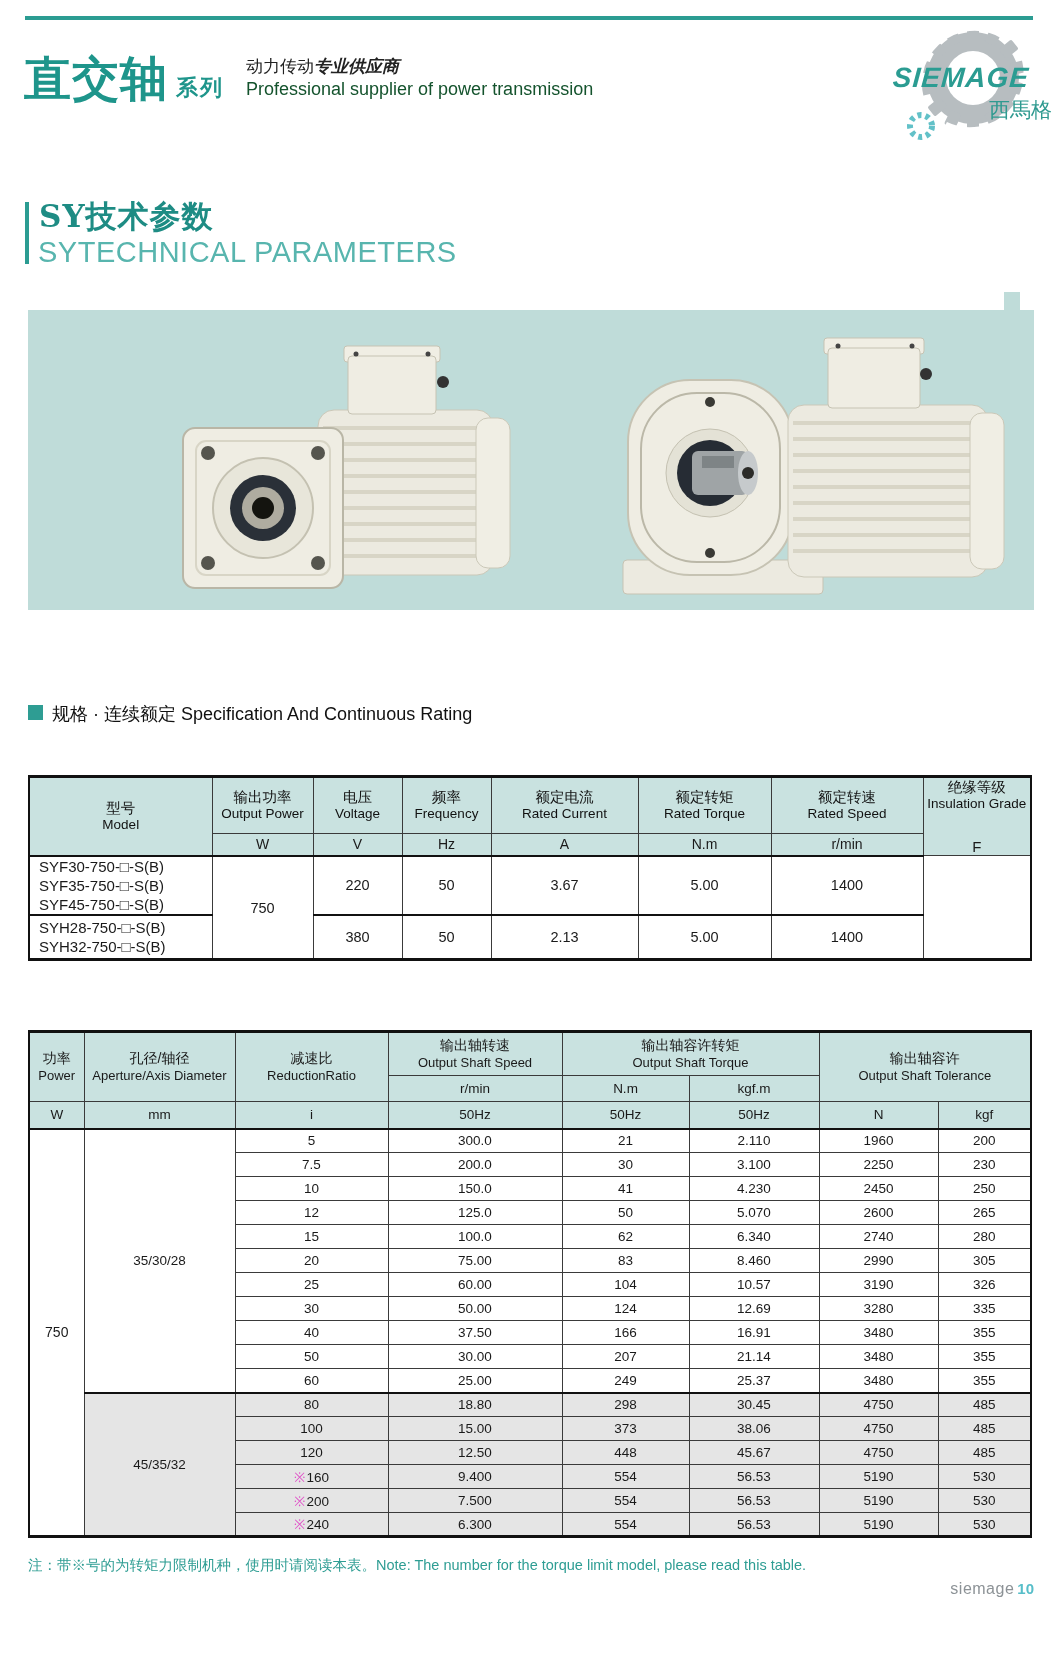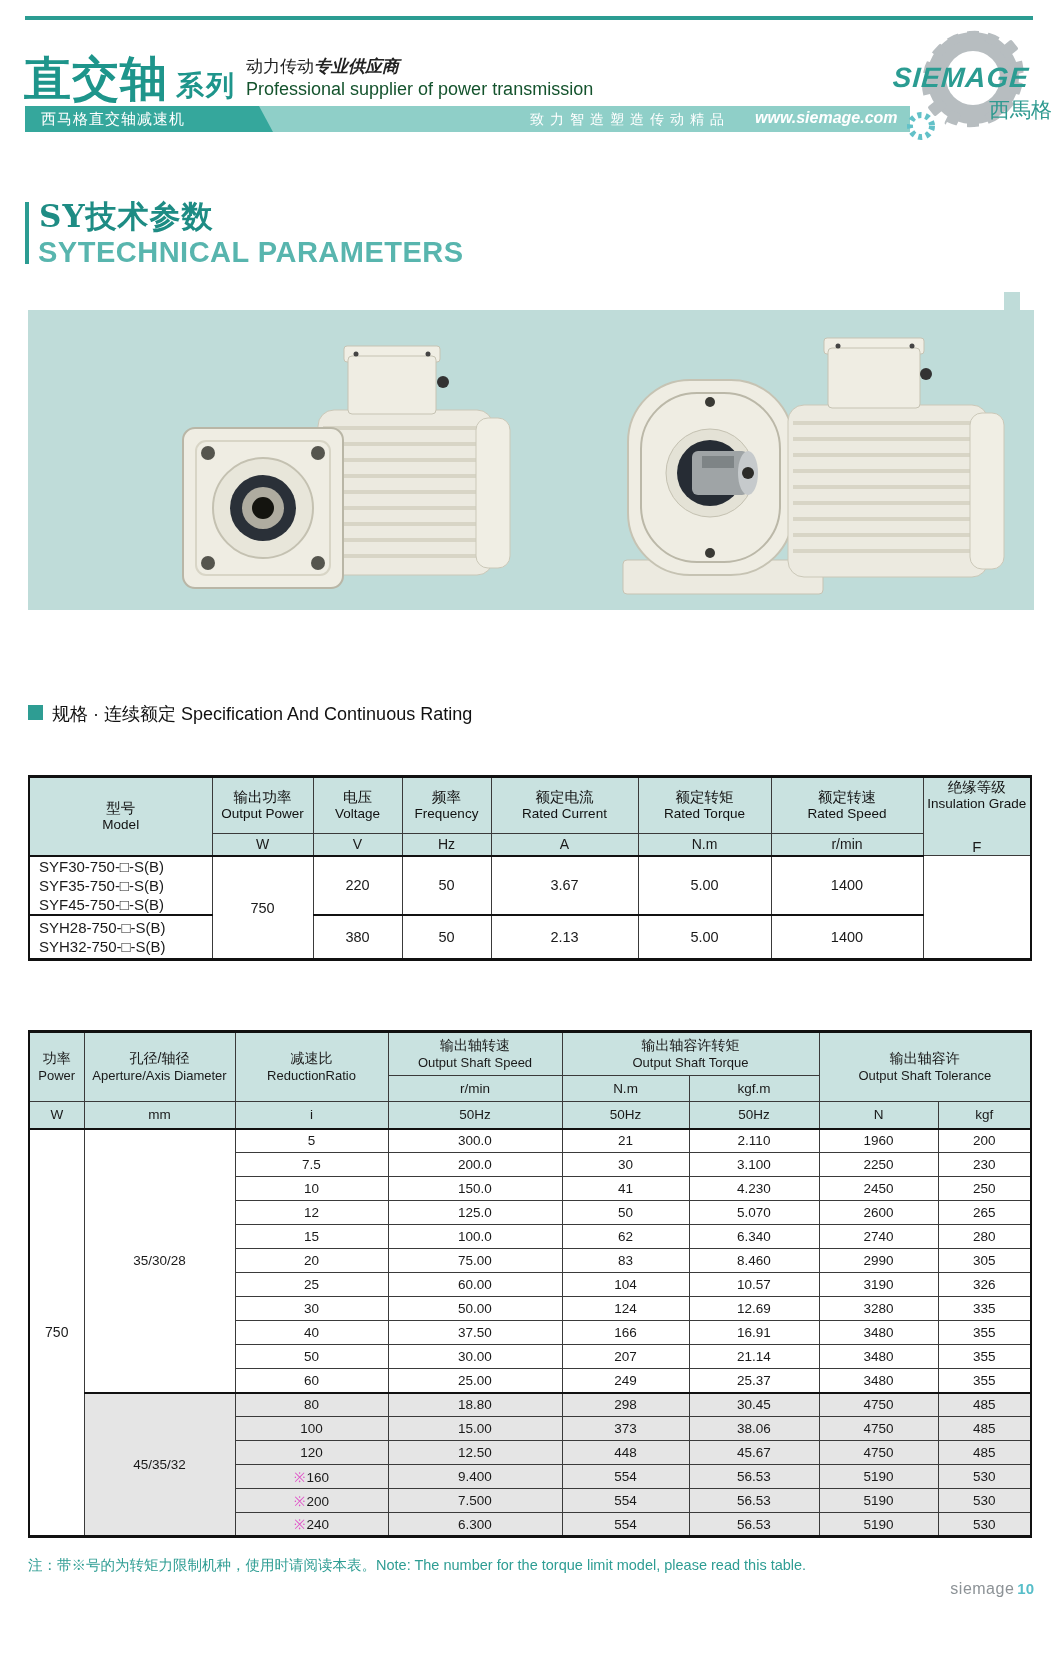--- a/index.html
+++ b/index.html
@@ -3,21 +3,21 @@
 <meta charset="utf-8">
 <style>
   * { margin:0; padding:0; box-sizing:border-box; }
   html,body { background:#ffffff; }
   body { font-family:"Liberation Sans", sans-serif; color:#1a1a1a; }
   .page { position:relative; width:1058px; height:1679px; background:#fff; overflow:hidden; }
 
   
   .top-rule { position:absolute; left:25px; top:16px; width:1008px; height:4px; background:#2B9C92; }
   .series-title { position:absolute; left:24px; top:48px; color:#1E958B; font-weight:900; font-size:47px; letter-spacing:1px; }
-  .series-suffix { font-size:28px; font-weight:700; letter-spacing:2px; margin-left:8px; }
+  .series-suffix { font-size:22px; font-weight:700; letter-spacing:2px; margin-left:8px; }
   .supplier-cn { position:absolute; left:246px; top:55px; font-size:17px; color:#222; }
   .supplier-cn b { font-weight:700;font-style:italic; }
   .supplier-en { position:absolute; left:246px; top:79px; font-size:18px; color:#14532d; }
 
   .banner { position:absolute; left:25px; top:106px; width:885px; height:26px; background:#8FCFC8; }
   .banner-left { position:absolute; left:0; top:0; width:248px; height:26px; background:#35A79C;
                  clip-path:polygon(0 0, 234px 0, 248px 100%, 0 100%); }
   .banner-left span { position:absolute; left:16px; top:4px; color:#fff; font-size:15px; letter-spacing:1px; }
   .banner-slogan { position:absolute; left:505px; top:5px; color:#fff; font-size:14px; letter-spacing:6px; }
   .banner-url { position:absolute; left:730px; top:3px; color:#fff; font-size:16px; font-weight:700; font-style:italic; }
@@ -26,21 +26,21 @@
   .logo svg { position:absolute; left:12px; top:0; }
   .logo-name { position:absolute; left:0px; top:40px; font-size:28px; font-weight:900; font-style:italic;
                color:#2B9C92; letter-spacing:1px; transform:skewX(-4deg); white-space:nowrap; }
   .logo-cn { position:absolute; left:96px; top:74px; font-size:21px; color:#2F9A90; white-space:nowrap; }
 
   
   .title-block { position:absolute; left:25px; top:196px; }
   .title-bar { position:absolute; left:0; top:6px; width:4px; height:62px; background:#2B9C92; }
   .title-cn { position:absolute; left:14px; top:0; font-family:"DejaVu Serif", serif; font-weight:700;
               font-size:31px; color:#1E8C84; letter-spacing:1px; white-space:nowrap; }
-  .title-en { position:absolute; left:13px; top:40px; font-size:29px; font-weight:700; color:#58B5AE;
+  .title-en { position:absolute; left:13px; top:40px; font-size:29px; font-weight:400; color:#58B5AE;
               letter-spacing:0.5px; white-space:nowrap; }
 
   
   .product-panel { position:absolute; left:28px; top:310px; width:1006px; height:300px; background:#BFDCD9; }
   .panel-tab { position:absolute; right:14px; top:-18px; width:16px; height:18px; background:#BFDCD9; }
 
   
   .spec-heading { position:absolute; left:28px; top:702px; height:24px; }
   .spec-bullet { position:absolute; left:0; top:3px; width:15px; height:15px; background:#2E9D93; }
   .spec-heading-text { position:absolute; left:24px; top:0; font-size:18px; font-weight:400; color:#111; white-space:nowrap; }
@@ -94,27 +94,20 @@
 
   <div class="series-title">
     <span>直交轴</span><span class="series-suffix">系列</span>
   </div>
 
   <div class="supplier-cn">
     <span>动力传动</span><b>专业供应商</b>
   </div>
   <div class="supplier-en">Professional supplier of power transmission</div>
 
-  <div class="banner">
-    <div class="banner-left">
-      <span>西马格直交轴减速机</span>
-    </div>
-    <div class="banner-slogan">致力智造塑造传动精品</div>
-    <div class="banner-url">www.siemage.com</div>
-  </div>
 
   <div class="logo">
     <svg width="140" height="118" viewBox="0 0 140 118">
       <g fill="#B7BDC0">
         <circle cx="68" cy="56" r="46"></circle>
         <g>
           <rect x="62" y="2" width="12" height="16" rx="2"></rect>
           <rect x="62" y="2" width="12" height="16" rx="2" transform="rotate(26 68 56)"></rect>
           <rect x="62" y="2" width="12" height="16" rx="2" transform="rotate(51 68 56)"></rect>
           <rect x="62" y="2" width="12" height="16" rx="2" transform="rotate(77 68 56)"></rect>

